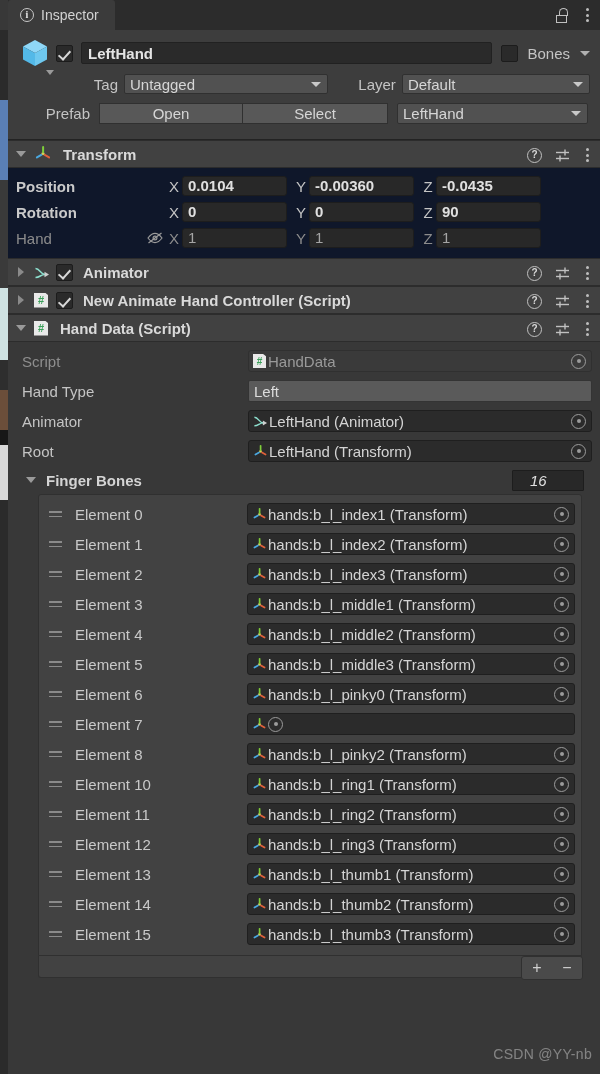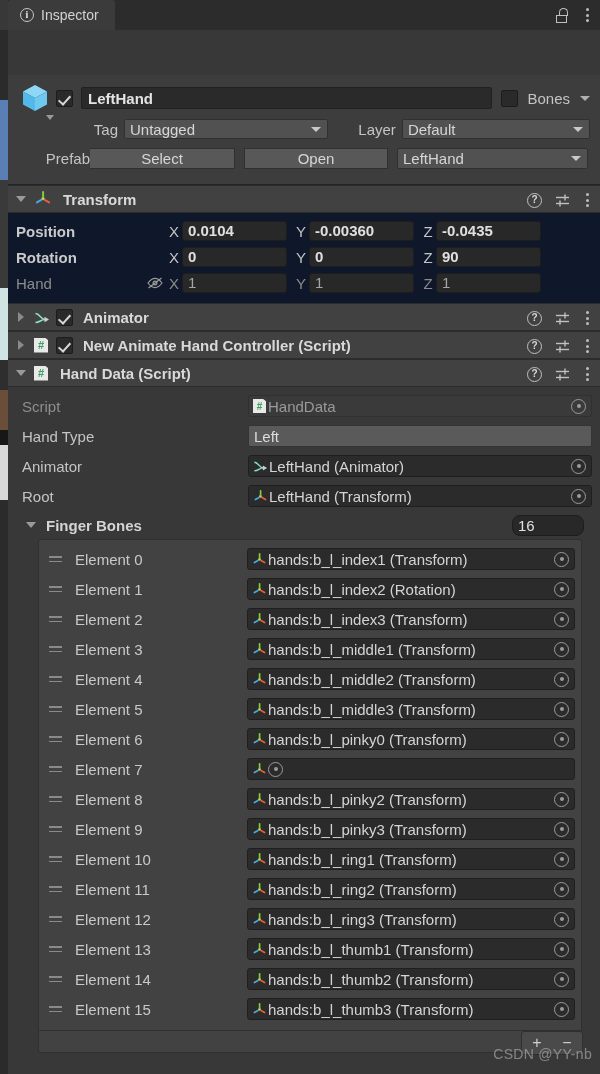--- a/index.html
+++ b/index.html
@@ -61,21 +61,21 @@
   .lock-icon { width: 13px; height: 15px; position: relative; }
   .lock-icon .body { position: absolute; left: 0; bottom: 0; width: 11px; height: 8px;
     border: 1.5px solid #c0c0c0; background: transparent; }
   .lock-icon .shackle { position: absolute; left: 3px; top: 0; width: 9px; height: 8px;
     border: 1.5px solid #c0c0c0; border-bottom: none;
     border-top-left-radius: 5px; border-top-right-radius: 5px; }
   .kebab { display: flex; flex-direction: column; gap: 2.5px; padding: 2px 3px; }
   .kebab i { width: 3px; height: 3px; background: #bdbdbd; border-radius: 50%; display: block; }
 
   
-  #body { position: absolute; left: 0; top: 30px; right: 0; bottom: 0; background: #383838; margin-top: 45px; }
+  #body { position: absolute; left: 0; top: 30px; right: 0; bottom: 0; background: #383838; }
 
   
   #go-header { position: relative; height: 110px; background: #3d3d3d;
     border-bottom: 1px solid #232323; padding: 8px 10px 0 10px; }
   .row1 { display: flex; align-items: center; height: 30px; }
   .cube-icon { width: 34px; height: 34px; position: relative; margin-right: 4px; flex: none; }
   .chk {
     width: 17px; height: 17px; background: #2a2a2a; border: 1px solid #1c1c1c;
     border-radius: 2px; position: relative; flex: none;
   }
@@ -188,22 +188,22 @@
     display: flex; align-items: center; justify-content: center;
     color: #3aa05a; font-weight: bold; font-size: 11px;
     clip-path: polygon(0 0, 78% 0, 100% 16%, 100% 100%, 0 100%);
   }
 
   
   .fb-header { display: flex; align-items: center; height: 28px; padding: 0 8px 0 8px; }
   .fb-title { font-weight: bold; font-size: 15px; color: #d4d4d4; margin-left: 8px; }
   .fb-size {
     margin-left: auto; width: 72px; height: 21px; background: #282828;
-    border: 1px solid #1d1d1d; border-radius: 8px;
-    display: flex; align-items: center; padding: 0 5px; color: #e0e0e0; font-size: 15px;
+    border: 1px solid #1d1d1d; border-radius: 1px;
+    display: flex; align-items: center; padding: 0 17px; color: #e0e0e0; font-size: 15px; font-style: italic;
   }
   #list-box {
     margin: 0 10px 0 22px; background: #424242;
     border: 1px solid #303030; border-radius: 3px 3px 0 0;
     padding: 4px 6px 6px 6px;
   }
   .el-row { display: flex; align-items: center; height: 30px; }
   .grip { width: 22px; flex: none; display: flex; flex-direction: column; gap: 3px;
     padding-left: 4px; }
   .grip i { width: 13px; height: 1.5px; background: #8a8a8a; display: block; }
@@ -280,25 +280,25 @@
         </span>
         <span class="lbl-right" style="width:62px;margin-left:6px">Layer</span>
         <span class="dropdown" style="width:191px;margin-left:6px">
           <span>Default</span>
           <span class="dd-arrow"></span>
         </span>
       </div>
 
       <div class="row3">
         <span class="lbl-right" style="width:72px">Prefab</span>
+        <span class="btn" style="width:144px;margin-left:9px">
+          <span>Open</span>
+        </span>
         <span class="btn" style="width:145px;border-left:none">
           <span>Select</span>
-        </span>
-        <span class="btn" style="width:144px;margin-left:9px">
-          <span>Open</span>
         </span>
         <span class="dropdown" style="width:191px;margin-left:9px;height:21px">
           <span>LeftHand</span>
           <span class="dd-arrow"></span>
         </span>
       </div>
     </div>
 
     <div class="comp-header">
       <span class="foldout">
@@ -554,21 +554,21 @@
               <i></i>
             </span>
             <span class="el-label">Element 1</span>
             <span class="objfield">
               <span class="gizmo"><svg viewBox="0 0 16 16" width="15" height="15">
                   <circle cx="8" cy="7.8" r="1.4" fill="#cfcf5a"></circle>
                   <rect x="7.2" y="1" width="1.8" height="6.4" rx=".9" fill="#7fcf3a"></rect>
                   <rect x="1.4" y="9.2" width="6.2" height="1.8" rx=".9" fill="#4aa8e0" transform="rotate(-30 4.5 10.1)"></rect>
                   <rect x="8.4" y="9.2" width="6.2" height="1.8" rx=".9" fill="#e0603a" transform="rotate(30 11.5 10.1)"></rect>
                 </svg></span>
-              <span class="txt">hands:b_l_index2 (Rotation)</span>
+              <span class="txt">hands:b_l_index2 (Transform)</span>
               <span class="target-icon"></span>
             </span>
           </div>
           <div class="el-row">
             <span class="grip">
               <i></i>
               <i></i>
             </span>
             <span class="el-label">Element 2</span>
             <span class="objfield">
@@ -673,37 +673,20 @@
             </span>
             <span class="el-label">Element 8</span>
             <span class="objfield">
               <span class="gizmo"><svg viewBox="0 0 16 16" width="15" height="15">
                   <circle cx="8" cy="7.8" r="1.4" fill="#cfcf5a"></circle>
                   <rect x="7.2" y="1" width="1.8" height="6.4" rx=".9" fill="#7fcf3a"></rect>
                   <rect x="1.4" y="9.2" width="6.2" height="1.8" rx=".9" fill="#4aa8e0" transform="rotate(-30 4.5 10.1)"></rect>
                   <rect x="8.4" y="9.2" width="6.2" height="1.8" rx=".9" fill="#e0603a" transform="rotate(30 11.5 10.1)"></rect>
                 </svg></span>
               <span class="txt">hands:b_l_pinky2 (Transform)</span>
-              <span class="target-icon"></span>
-            </span>
-          </div>
-          <div class="el-row">
-            <span class="grip">
-              <i></i>
-              <i></i>
-            </span>
-            <span class="el-label">Element 9</span>
-            <span class="objfield">
-              <span class="gizmo"><svg viewBox="0 0 16 16" width="15" height="15">
-                  <circle cx="8" cy="7.8" r="1.4" fill="#cfcf5a"></circle>
-                  <rect x="7.2" y="1" width="1.8" height="6.4" rx=".9" fill="#7fcf3a"></rect>
-                  <rect x="1.4" y="9.2" width="6.2" height="1.8" rx=".9" fill="#4aa8e0" transform="rotate(-30 4.5 10.1)"></rect>
-                  <rect x="8.4" y="9.2" width="6.2" height="1.8" rx=".9" fill="#e0603a" transform="rotate(30 11.5 10.1)"></rect>
-                </svg></span>
-              <span class="txt">hands:b_l_pinky3 (Transform)</span>
               <span class="target-icon"></span>
             </span>
           </div>
           <div class="el-row">
             <span class="grip">
               <i></i>
               <i></i>
             </span>
             <span class="el-label">Element 10</span>
             <span class="objfield">

